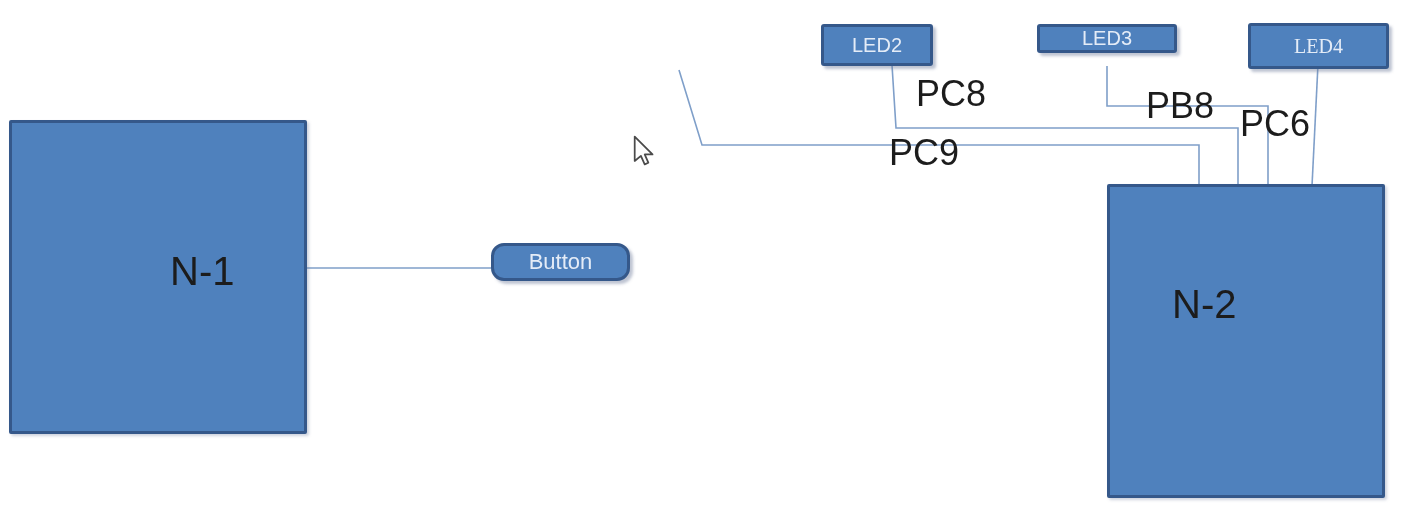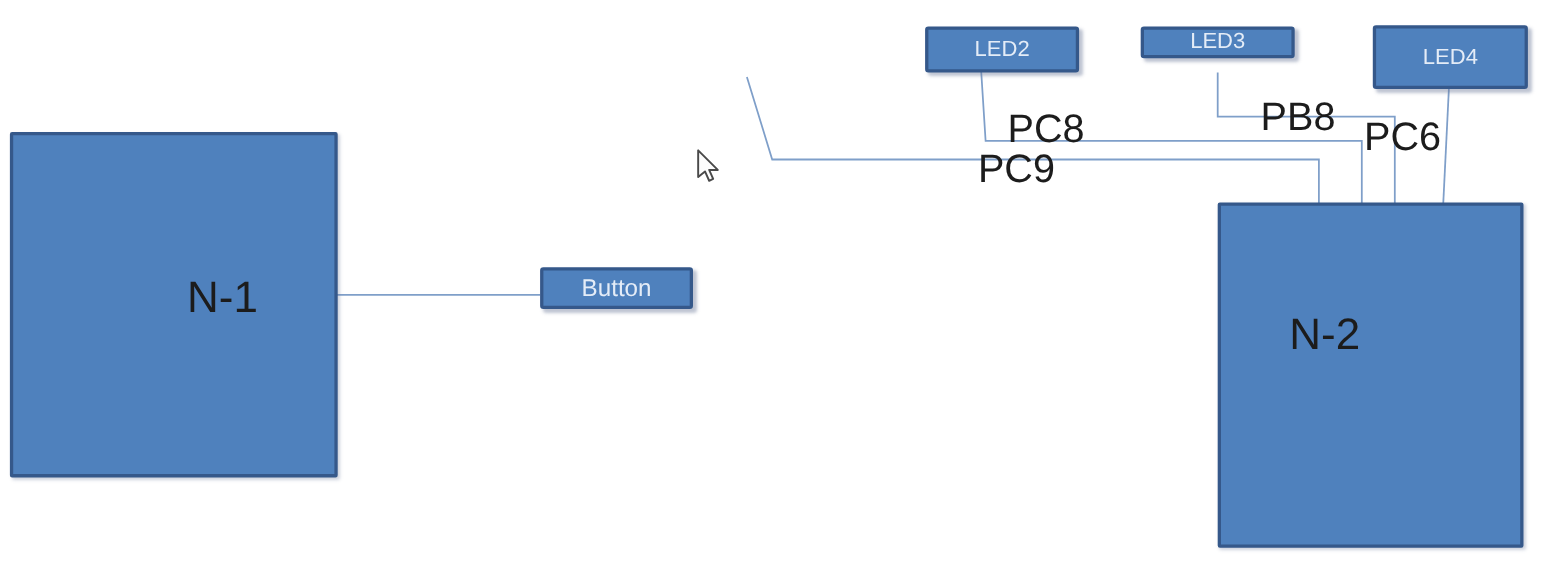--- a/index.html
+++ b/index.html
@@ -62,33 +62,33 @@
     border: 3px solid var(--shape-border);
     border-radius: 3px;
     box-shadow: 3px 3px 3px rgba(110, 125, 155, 0.45);
     display: flex;
     align-items: center;
     justify-content: center;
     color: var(--shape-text);
   }
   .led { font-size: 20px; }
   #led1-box { left: 607px;  top: 28px; width: 141px; height: 42px; }
-  #led2-box { left: 841px;  top: 24px; width: 140px; height: 42px; }
+  #led2-box { left: 821px;  top: 24px; width: 112px; height: 42px; }
   #led3-box { left: 1037px; top: 24px; width: 140px; height: 29px; }
-  #led4-box { left: 1248px; top: 23px; width: 141px; height: 58px; }
-  #button-box { left: 491px; top: 243px; width: 139px; height: 38px; font-size: 22px; }
+  #led4-box { left: 1248px; top: 23px; width: 141px; height: 46px; font-family: Liberation Serif, serif; }
+  #button-box { left: 491px; top: 243px; width: 139px; height: 38px; font-size: 22px; border-radius: 13px; }
   .pin-label {
     position: absolute;
     color: var(--label-text);
     font-size: 36px;
     line-height: 36px;
     white-space: nowrap;
   }
   #pin-pc13 { left: 300px;  top: 222px; }
-  #pin-pc8  { left: 916px;  top: 99px;  }
+  #pin-pc8  { left: 916px;  top: 76px;  }
   #pin-pc9  { left: 889px;  top: 135px; }
   #pin-pb8  { left: 1146px; top: 88px;  }
   #pin-pc6  { left: 1240px; top: 106px; }
   .cursor {
     position: absolute;
     left: 632px;
     top: 135px;
     width: 27px;
     height: 33px;
   }

